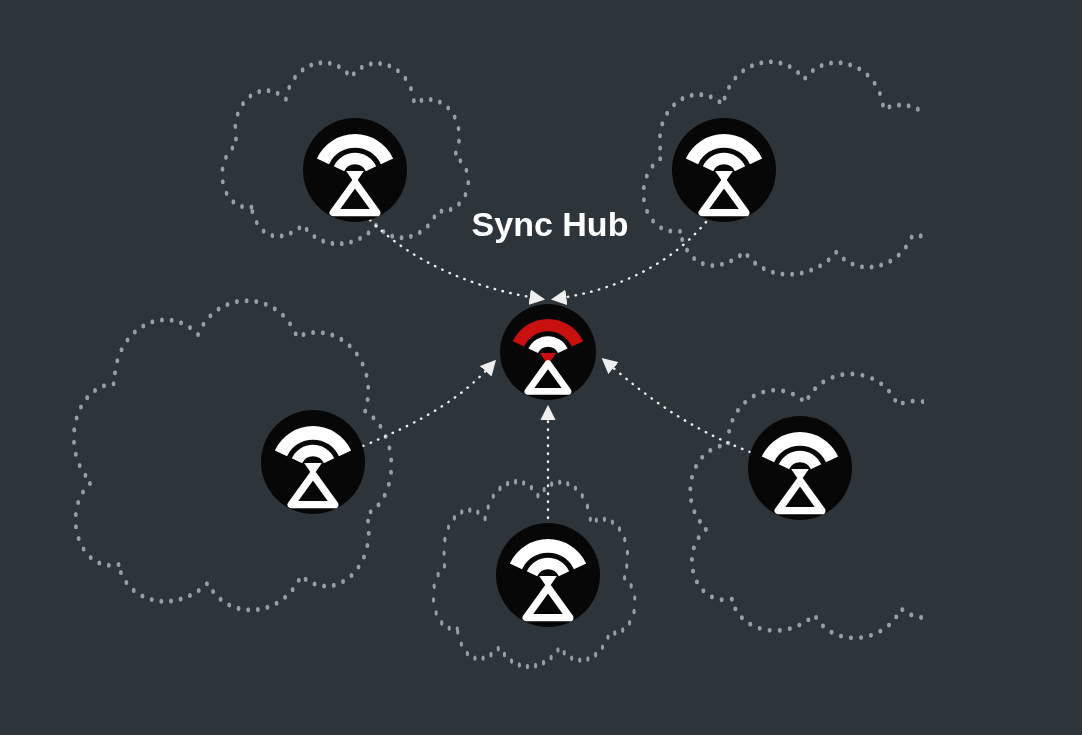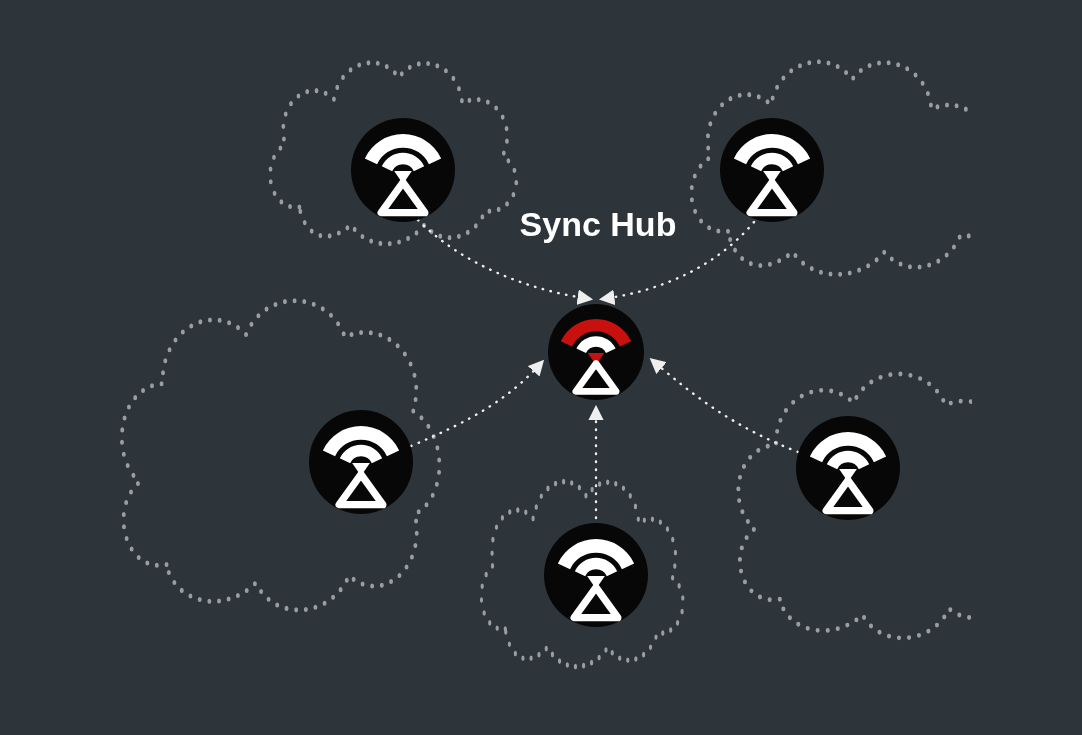--- a/index.html
+++ b/index.html
@@ -7,21 +7,20 @@
     padding: 0;
     background: var(--background, #2d343a);
   }
   .stage {
     position: relative;
     width: 924px;
     height: 735px;
     background: var(--background, #2d343a);
     overflow: hidden;
     font-family: "Liberation Sans", sans-serif;
-    padding-left: 48px;
   }
   svg { display: block; }
 
   .cloud {
     fill: none;
     stroke: var(--cloud-outline, #989ea3);
     stroke-linecap: round;
     stroke-linejoin: round;
   }
   .arrow {

